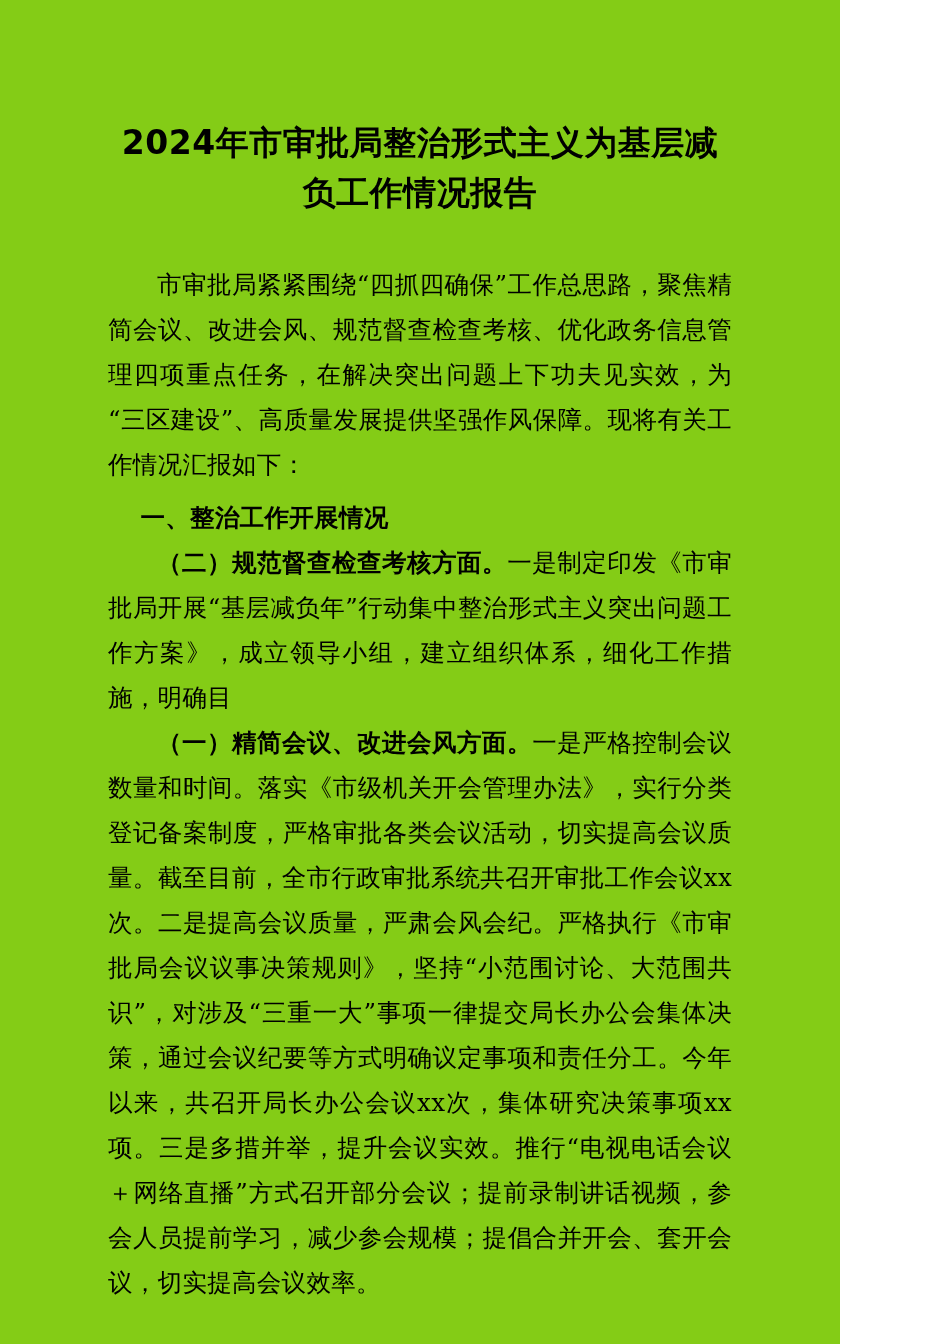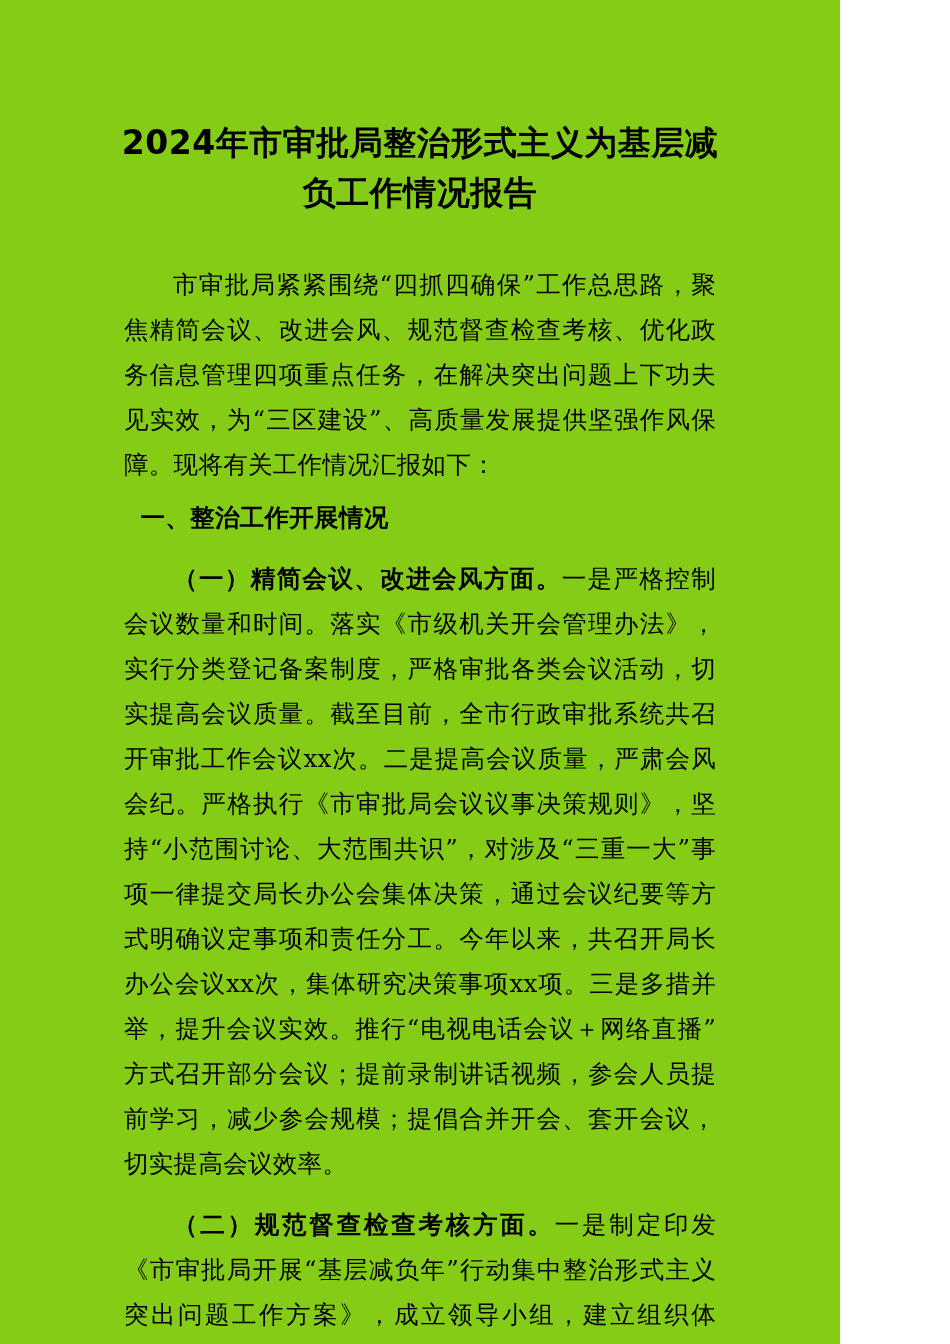--- a/index.html
+++ b/index.html
@@ -29,21 +29,21 @@
     text-align: center;
     letter-spacing: 0.5px;
     margin: 0 0 44px 0;
     padding: 0 6px;
   }
   .para {
     font-size: 24.5px;
     line-height: 45px;
     text-align: justify;
     text-justify: inter-ideograph;
-    margin: 16px;
+    margin: 0;
     letter-spacing: 0.3px;
   }
   .para.indent {
     text-indent: 2em;
   }
   .heading {
     font-family: "DejaVu Sans", "Liberation Sans", sans-serif;
     font-weight: bold;
     font-size: 24.5px;
     line-height: 45px;
@@ -63,17 +63,17 @@
 <body>
 
 <div class="page">
   <h1 class="doc-title">2024年市审批局整治形式主义为基层减负工作情况报告</h1>
 
   <div class="body-block">
     <p class="para indent">市审批局紧紧围绕“四抓四确保”工作总思路，聚焦精简会议、改进会风、规范督查检查考核、优化政务信息管理四项重点任务，在解决突出问题上下功夫见实效，为“三区建设”、高质量发展提供坚强作风保障。现将有关工作情况汇报如下：</p>
 
     <p class="heading">一、整治工作开展情况</p>
 
+    <p class="para indent"><span class="sub-lead">（二）规范督查检查考核方面。</span><span>一是制定印发《市审批局开展“基层减负年”行动集中整治形式主义突出问题工作方案》，成立领导小组，建立组织体系，细化工作措施，明确目</span></p>
+
     <p class="para indent"><span class="sub-lead">（一）精简会议、改进会风方面。</span><span>一是严格控制会议数量和时间。落实《市级机关开会管理办法》，实行分类登记备案制度，严格审批各类会议活动，切实提高会议质量。截至目前，全市行政审批系统共召开审批工作会议xx次。二是提高会议质量，严肃会风会纪。严格执行《市审批局会议议事决策规则》，坚持“小范围讨论、大范围共识”，对涉及“三重一大”事项一律提交局长办公会集体决策，通过会议纪要等方式明确议定事项和责任分工。今年以来，共召开局长办公会议xx次，集体研究决策事项xx项。三是多措并举，提升会议实效。推行“电视电话会议＋网络直播”方式召开部分会议；提前录制讲话视频，参会人员提前学习，减少参会规模；提倡合并开会、套开会议，切实提高会议效率。</span></p>
-
-    <p class="para indent"><span class="sub-lead">（二）规范督查检查考核方面。</span><span>一是制定印发《市审批局开展“基层减负年”行动集中整治形式主义突出问题工作方案》，成立领导小组，建立组织体系，细化工作措施，明确目</span></p>
   </div>
 </div>
 
 </body></html>

